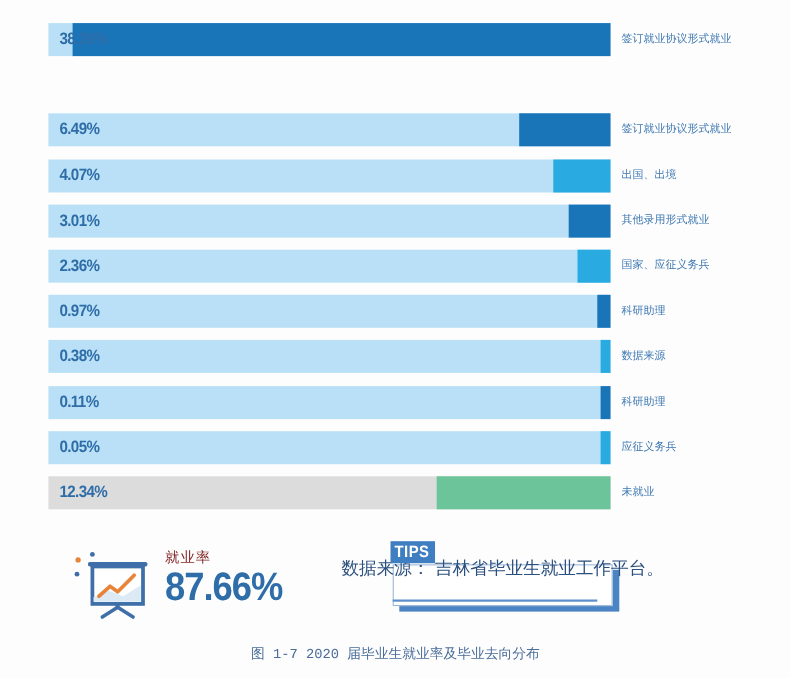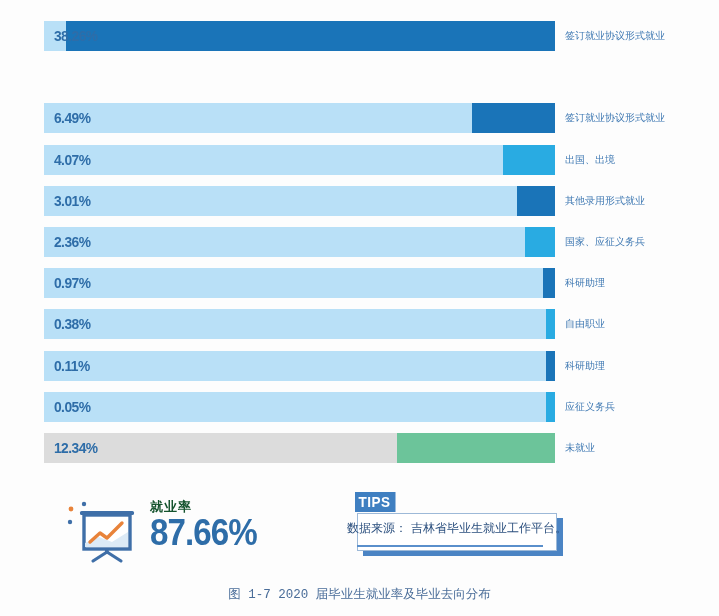--- a/index.html
+++ b/index.html
@@ -50,21 +50,21 @@
     font-family:"DejaVu Sans","Liberation Sans",sans-serif;
   }
 
   
   #bottom-band{position:absolute;left:0;top:488px;width:719px;height:90px;}
 
   #rate-block{position:absolute;left:62px;top:4px;width:250px;height:80px;}
   #board-icon{position:absolute;left:0px;top:6px;width:82px;height:66px;}
   #rate-text{position:absolute;left:88px;top:6px;}
   #rate-caption{
-    font-size:13px;color:#14532d;font-weight:bold;
+    font-size:13px;color:#7f1d1d;font-weight:normal;
     font-family:"DejaVu Sans","Liberation Sans",sans-serif;
     letter-spacing:1px;margin-bottom:-2px;
   }
   #rate-number{
     font-size:36px;font-weight:bold;color:#2e6da8;
     letter-spacing:-1px;line-height:1.05;
     transform:scaleX(0.92);transform-origin:left top;
     font-family:"Liberation Sans","DejaVu Sans",sans-serif;
   }
 
@@ -84,24 +84,24 @@
     background:#4b84c4;
   }
   #tips-box{
     position:absolute;left:2px;top:21px;
     width:200px;height:38px;
     background:#ffffff;
     border:1px solid #9db9d8;
     box-sizing:border-box;
   }
   #tips-text{
-    position:absolute;left:2px;top:17px;
+    position:absolute;left:2px;top:6px;
     width:200px;height:38px;
     display:flex;align-items:center;justify-content:center;
-    font-size:12px;color:#2b4f7e;
+    font-size:16px;color:#2b4f7e;
     font-family:"DejaVu Sans","Liberation Sans",sans-serif;
     box-sizing:border-box;padding:0 6px;
     white-space:nowrap;
   }
   #tips-underline{
     position:absolute;left:2px;top:53px;width:186px;height:2px;
     background:#5a8fcb;
   }
 
   #figure-caption{
@@ -148,21 +148,21 @@
     <div class="bar-row" style="top: 268.2px;">
       <div class="bar-track" style="background: rgb(185, 224, 247);"></div>
       <div class="bar-fill" style="width: 12.3918px; background: rgb(26, 116, 184);"></div>
       <div class="bar-value">0.97%</div>
       <div class="bar-label">科研助理</div>
     </div>
     <div class="bar-row alt" style="top: 309.4px;">
       <div class="bar-track" style="background: rgb(185, 224, 247);"></div>
       <div class="bar-fill" style="width: 9px; background: rgb(41, 171, 226);"></div>
       <div class="bar-value">0.38%</div>
-      <div class="bar-label">自由职业</div>
+      <div class="bar-label">数据来源</div>
     </div>
     <div class="bar-row" style="top: 350.6px;">
       <div class="bar-track" style="background: rgb(185, 224, 247);"></div>
       <div class="bar-fill" style="width: 9px; background: rgb(26, 116, 184);"></div>
       <div class="bar-value">0.11%</div>
       <div class="bar-label">科研助理</div>
     </div>
     <div class="bar-row alt" style="top: 391.8px;">
       <div class="bar-track" style="background: rgb(185, 224, 247);"></div>
       <div class="bar-fill" style="width: 9px; background: rgb(41, 171, 226);"></div>

